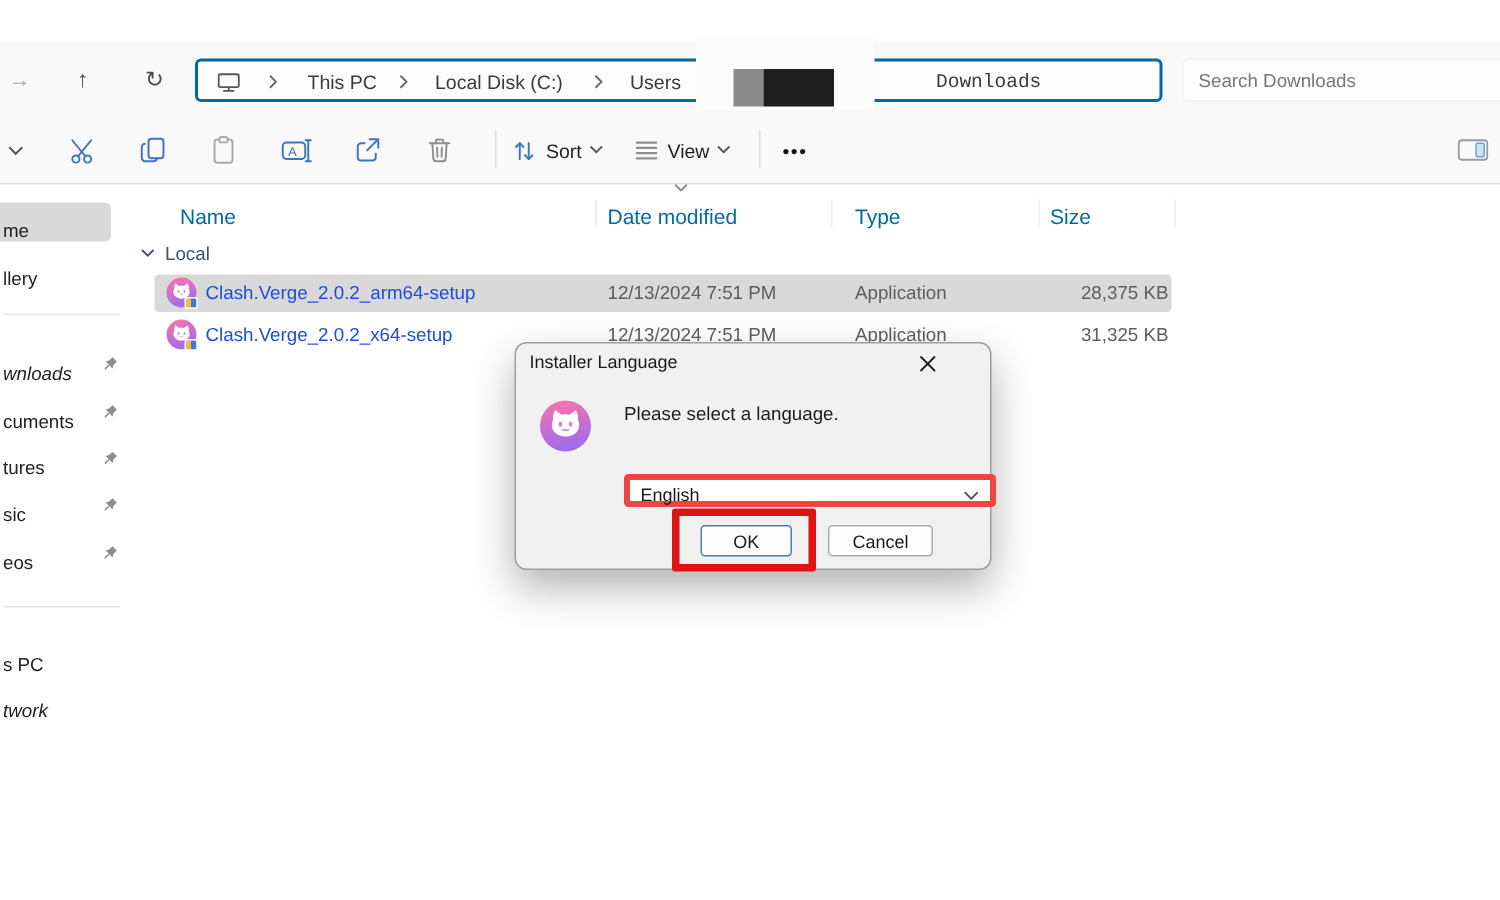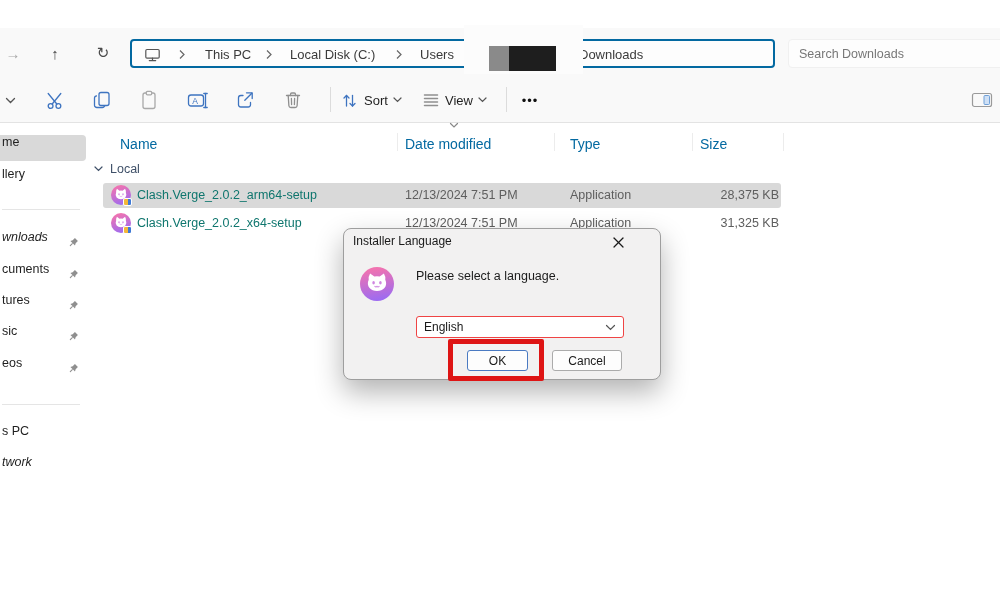--- a/index.html
+++ b/index.html
@@ -43,56 +43,56 @@
   .toolbar { position:absolute; left:0; top:76px; width:1000px; height:47px; background:#f9f9f9; border-bottom:1px solid #e3e3e3; }
   .tool-btn { position:absolute; top:11px; width:32px; height:26px; display:flex; align-items:center; justify-content:center; }
   .tb-divider { position:absolute; top:11px; width:1px; height:25px; background:#dcdcdc; }
   .tool-group { position:absolute; top:11px; height:26px; display:flex; align-items:center; gap:5px; font-size:13px; color:#1f1f1f; }
   .more-dots { font-size:13px; letter-spacing:1px; color:#111; }
   .blue { color:#3e74c0; }
   .gray { color:#8f8f8f; }
 
   
   .sidebar { position:absolute; left:0; top:124px; width:88px; height:476px; background:#fff; }
-  .side-item { position:absolute; left:0; width:86px; height:26px; display:flex; align-items:flex-start; font-size:12.5px; color:#1f1f1f; }
+  .side-item { position:absolute; left:0; width:74px; height:26px; display:flex; align-items:flex-end; font-size:12.5px; color:#1f1f1f; }
   .side-item .lbl { margin-left:2px; white-space:nowrap; }
   .side-item.selected { background:#d9d9d9; border-radius:0 4px 4px 0; }
   .side-pin { position:absolute; left:66px; top:6px; }
   .side-divider { position:absolute; left:2px; width:78px; height:1px; background:#e5e5e5; }
   .side-scroll { position:absolute; left:88px; top:128px; width:1px; height:360px; background:#f0f0f0; }
 
   
   .filearea { position:absolute; left:86px; top:124px; width:914px; height:476px; background:#fff; }
   .col-header { position:absolute; top:12px; font-size:14px; color:#0369a1; }
   .col-sep { position:absolute; top:9px; width:1px; height:18px; background:#ececec; }
   .hdr-caret { position:absolute; left:363px; top:-2px; color:#888; }
   .group-row { position:absolute; left:8px; top:37px; height:16px; display:flex; align-items:center; gap:7px;
                font-size:12.5px; color:#3f5068; }
   .file-row { position:absolute; left:17px; width:678px; height:25px; font-size:12.5px; }
   .file-row.selected { background:#d9d9d9; border-radius:3px; }
   .file-icon { position:absolute; left:8px; top:2px; width:20px; height:20px; border-radius:50%;
                background:linear-gradient(160deg,#f173b0 12%,#9e6bf0 88%); }
   .file-icon svg { position:absolute; left:0; top:0; }
   .file-badge { position:absolute; left:12px; bottom:-1px; width:9px; height:8px; border-radius:2px;
                 background:linear-gradient(90deg,#f3b73a 50%,#3f7ad6 50%); border:1px solid #fff; }
-  .f-name { position:absolute; left:34px; top:0; line-height:25px; color:#0f766e; white-space:nowrap; }
+  .f-name { position:absolute; left:34px; top:0; line-height:25px; color:#1d4ed8; white-space:nowrap; }
   .f-date { position:absolute; left:302px; top:0; line-height:25px; color:#5e5e5e; white-space:nowrap; }
   .f-type { position:absolute; left:467px; top:0; line-height:25px; color:#5e5e5e; white-space:nowrap; }
   .f-size { position:absolute; right:2px; top:0; line-height:25px; color:#5e5e5e; white-space:nowrap; }
 
   
   .dialog { position:absolute; left:343px; top:228px; width:318px; height:152px; background:#f2f1f1;
             border:1px solid #9e9e9e; border-radius:8px; box-shadow:0 12px 28px rgba(0,0,0,0.30); z-index:40; }
   .dlg-title { position:absolute; left:9px; top:5px; font-size:12px; color:#1a1a1a; }
   .dlg-close { position:absolute; left:263px; top:3px; width:22px; height:20px; display:flex; align-items:center; justify-content:center; color:#222; }
   .dlg-cat { position:absolute; left:16px; top:38px; width:34px; height:34px; border-radius:50%;
              background:linear-gradient(170deg,#f173b0 10%,#9e6bf0 90%); }
   .dlg-msg { position:absolute; left:72px; top:40px; font-size:12.5px; color:#1c1c1c; }
-  .dlg-select { position:absolute; left:72px; top:87px; width:208px; height:22px; background:#fff;
-                border:1px solid #ef4444; border-radius:3px; font-size:12px; color:#1a1a1a; }
+  .dlg-select { position:absolute; left:72px; top:87px; width:248px; height:22px; background:#fff;
+                border:4px solid #ef4444; border-radius:3px; font-size:12px; color:#1a1a1a; }
   .dlg-select .val { position:absolute; left:7px; top:3px; }
   .dlg-select .chev { position:absolute; right:7px; top:7px; color:#555; }
   .dlg-btn { position:absolute; top:121px; height:21px; background:#fdfdfd; border-radius:3px; font-size:12px;
              color:#1a1a1a; display:flex; align-items:center; justify-content:center; }
   .btn-ok { left:123px; width:61px; border:1px solid #4a7ac2; z-index:3; }
   .btn-cancel { left:208px; width:70px; border:1px solid #ababab; }
   .annotation { position:absolute; left:104px; top:110px; width:96px; height:42px; border:5px solid #de1414;
                 border-radius:2px; z-index:2; }
 </style>
 </head>
@@ -119,21 +119,21 @@
         </svg>
       <span class="crumb" style="left:73px;">This PC</span>
       <svg class="crumb-chev" style="left:133px;" width="8" height="11" viewBox="0 0 8 11" fill="none" stroke="#666" stroke-width="1.2">
           <path d="M2 1.5 L6 5.5 L2 9.5"></path>
         </svg>
       <span class="crumb" style="left:158px;">Local Disk (C:)</span>
       <svg class="crumb-chev" style="left:263px;" width="8" height="11" viewBox="0 0 8 11" fill="none" stroke="#666" stroke-width="1.2">
           <path d="M2 1.5 L6 5.5 L2 9.5"></path>
         </svg>
       <span class="crumb" style="left:288px;">Users</span>
-      <span class="crumb" style="left:447px;">Downloads</span>
+      <span class="crumb" style="left:492px;font-family:Liberation Mono, monospace;">Downloads</span>
     </div>
 
     <div class="searchbox">
       <input type="text" placeholder="Search Downloads" style="">
     </div>
   </div>
 
   <div class="redact-white"></div>
   <div class="redact-gray"></div>
   <div class="redact-black"></div>

